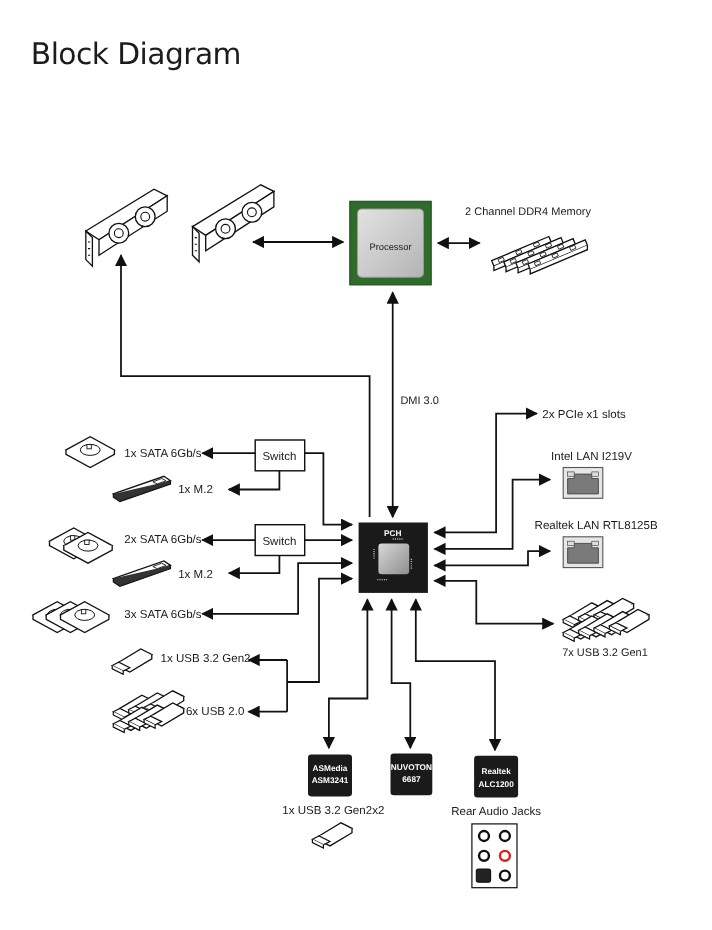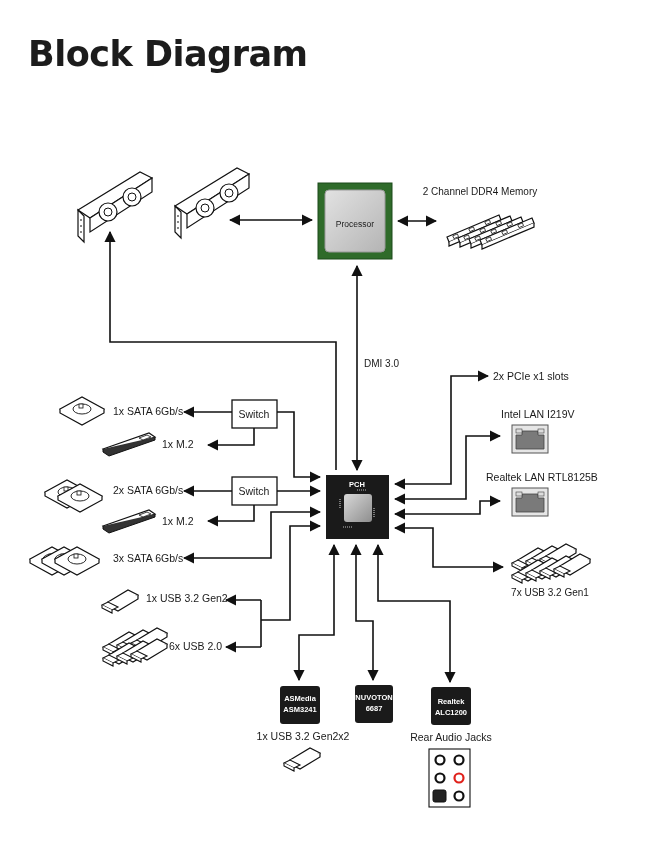--- a/index.html
+++ b/index.html
@@ -1,17 +1,17 @@
 <!DOCTYPE html>
 <html><head>
 <meta charset="utf-8">
 <style>
   html, body { margin: 0; padding: 0; background: #ffffff; }
   body { width: 647px; height: 845px; position: relative; overflow: hidden; font-family: "Liberation Sans", sans-serif; }
-  .title { position: absolute; left: 28px; top: 34px; font-family: "DejaVu Sans", sans-serif; font-weight: bold; font-size: 35px; color: #1c1c1c; letter-spacing: -0.5px; }
+  .title { position: absolute; left: 28px; top: 34px; font-family: "DejaVu Sans", sans-serif; font-weight: normal; font-size: 27px; color: #1c1c1c; letter-spacing: -0.5px; }
   svg#diagram { position: absolute; left: 0; top: 0; }
   .lbl { font-family: "Liberation Sans", sans-serif; font-size: 10.5px; fill: #1a1a1a; }
   .lbl-sm { font-family: "Liberation Sans", sans-serif; font-size: 10px; fill: #1a1a1a; }
   .chip-txt { font-family: "Liberation Sans", sans-serif; font-size: 7.5px; font-weight: bold; fill: #ffffff; }
   .wire { stroke: #111; stroke-width: 1.6; fill: none; }
   .outline { stroke: #111; stroke-width: 1.3; fill: #fff; }
 </style>
 </head>
 <body>
 

